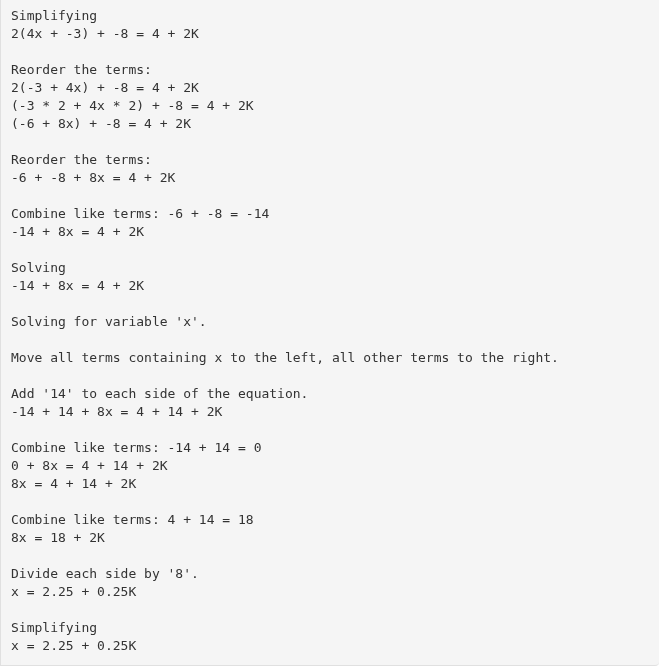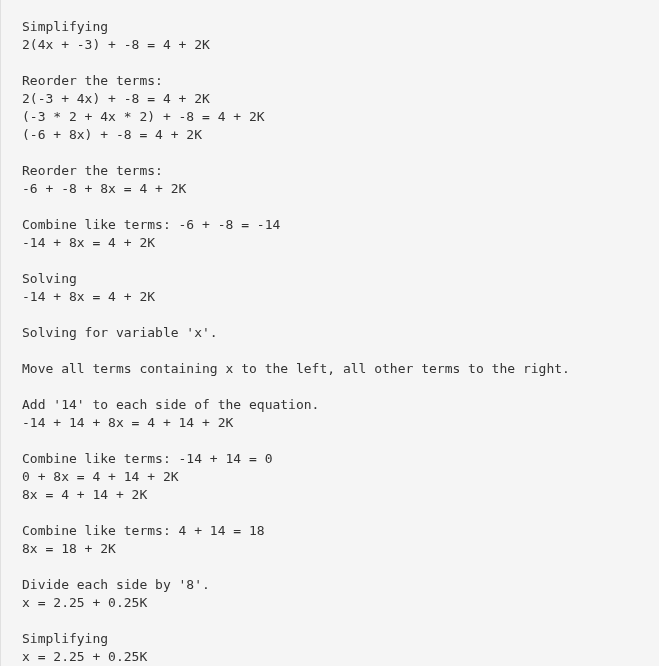--- a/index.html
+++ b/index.html
@@ -19,21 +19,21 @@
     width: 659px;
     min-height: 659px;
     background: #f5f5f5;
     border: 1px solid #e0e0e0;
     border-top: none;
     border-right: none;
     border-radius: 0 0 4px 0;
     padding: 7px 10px 10px 10px;
   }
   #solution-text {
-    margin: 11px;
+    margin: 0;
     padding: 0;
     font-family: "DejaVu Sans Mono", "Liberation Mono", monospace;
     font-size: 13px;
     line-height: 18px;
     color: #333333;
     white-space: pre;
     letter-spacing: 0;
     -webkit-font-smoothing: antialiased;
   }
   .step-block {

